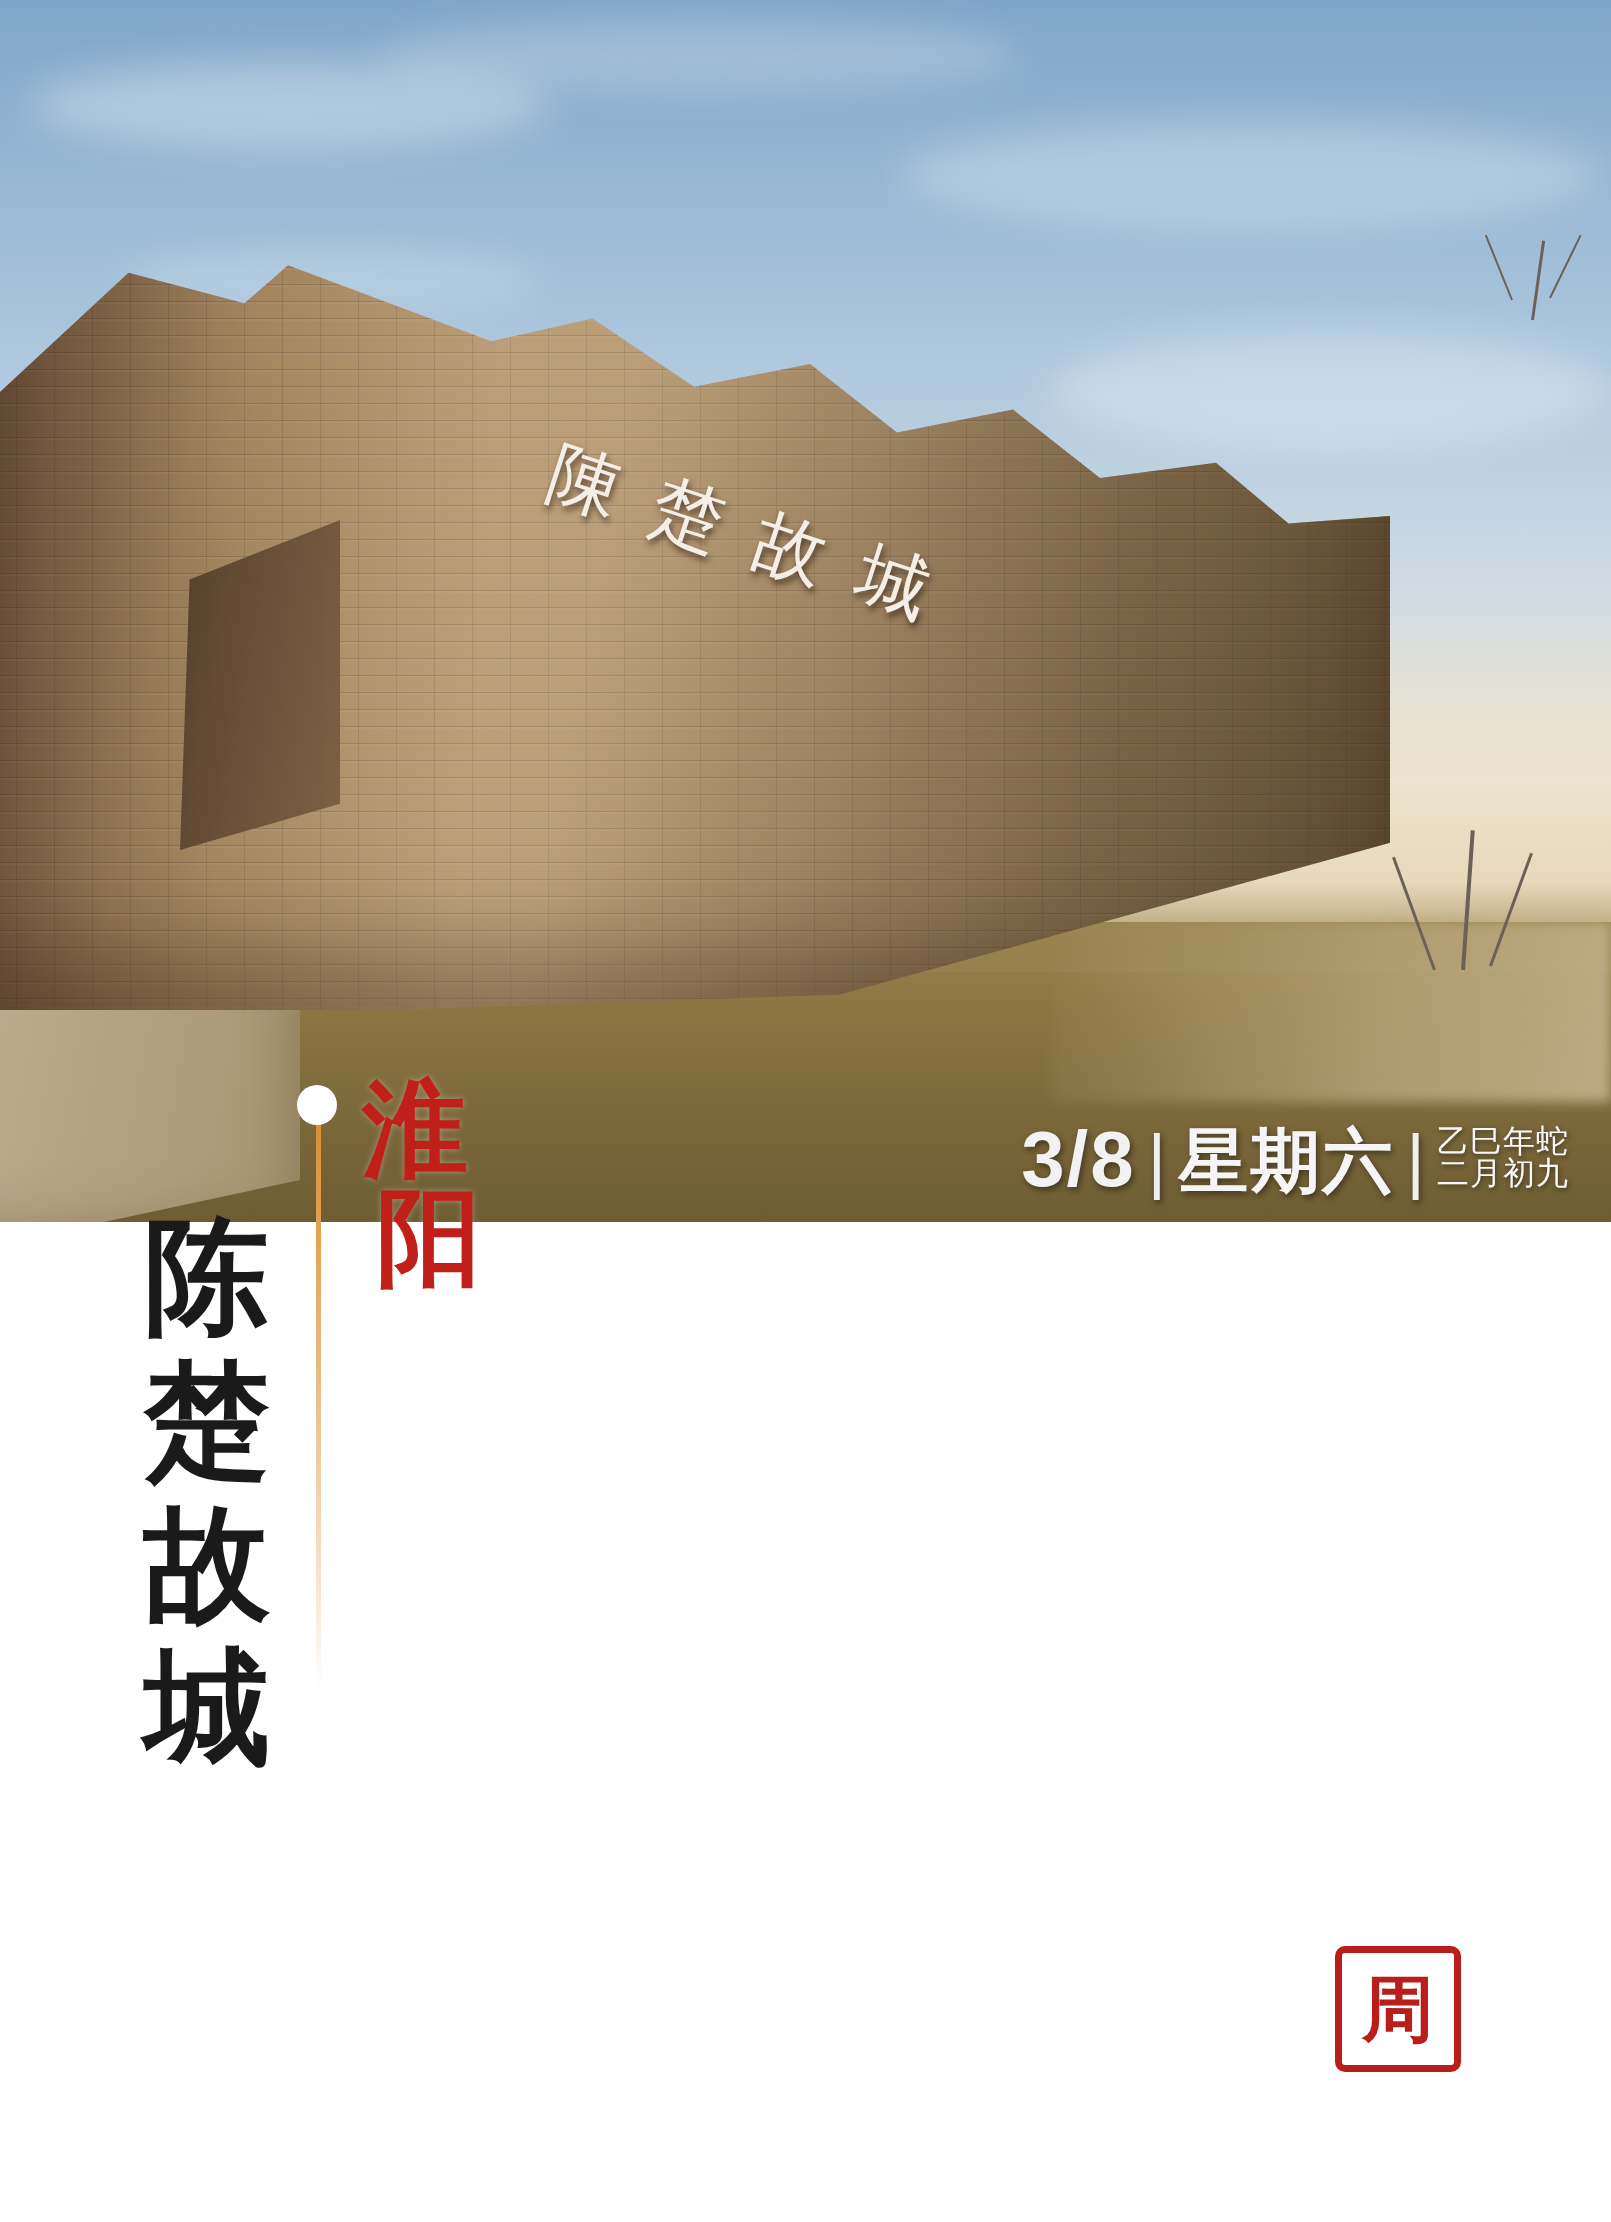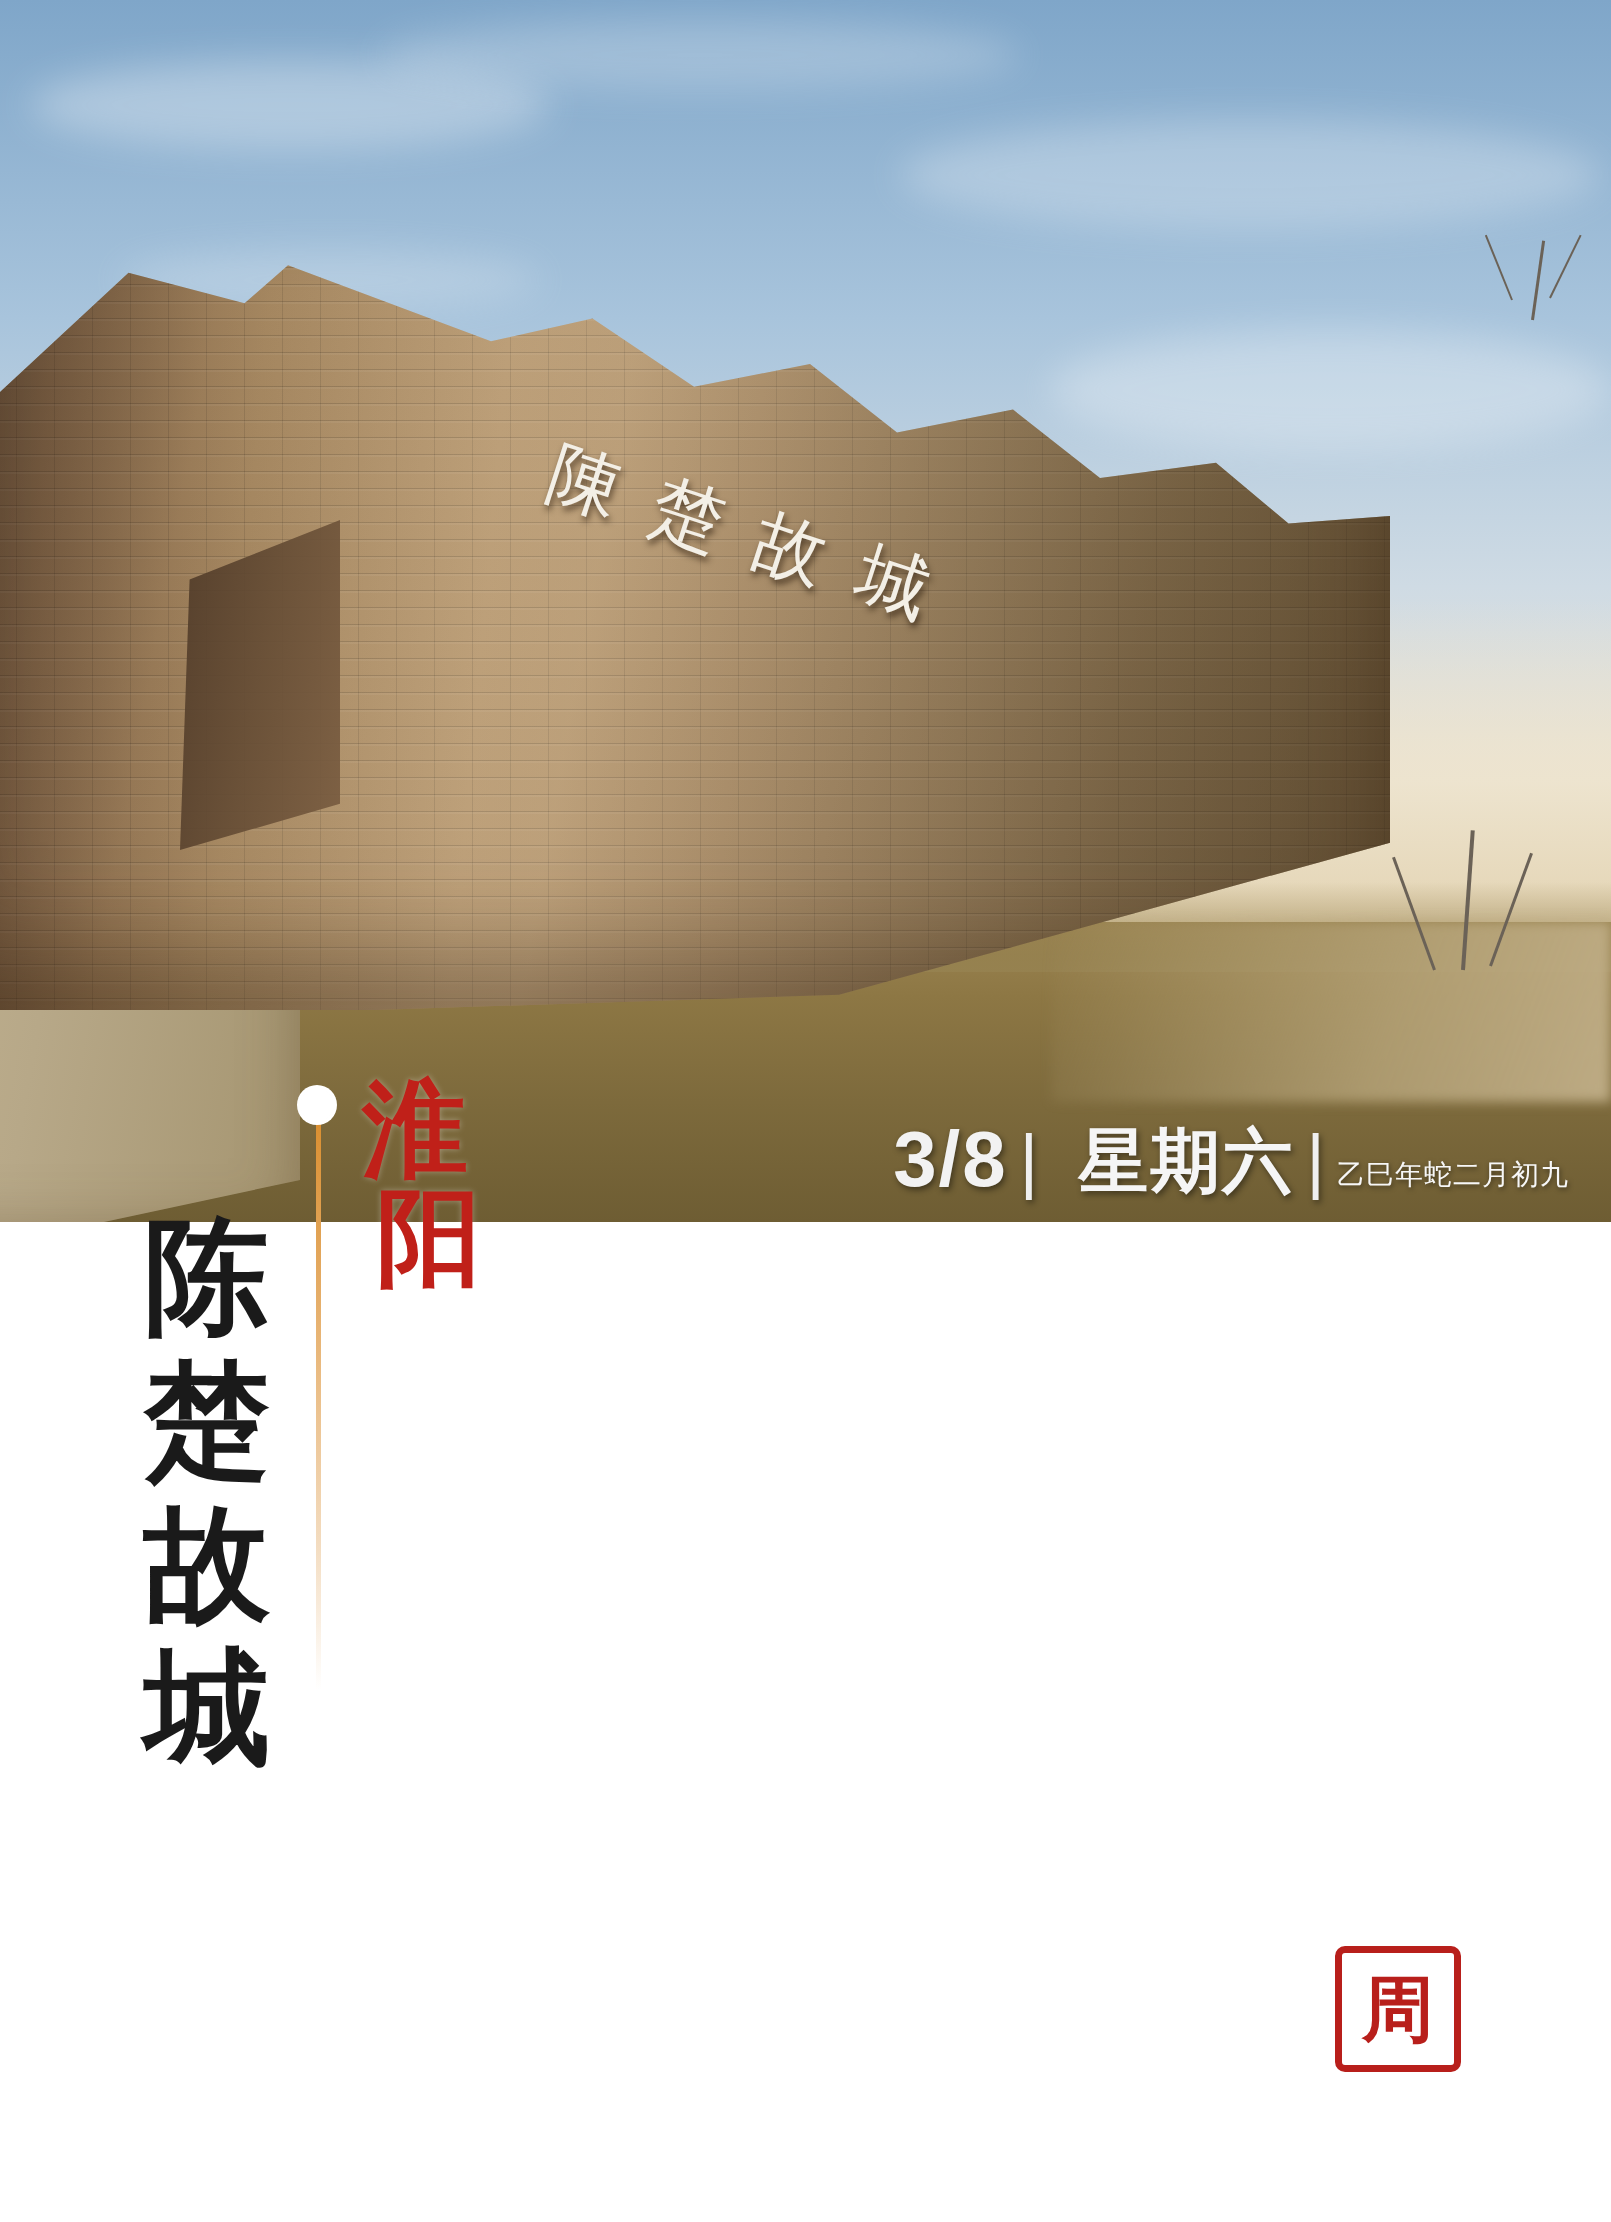--- a/index.html
+++ b/index.html
@@ -177,27 +177,26 @@
     margin: 0 2px;
   }
   .weekday {
     font-size: 70px;
     font-weight: bold;
     line-height: .95;
     color: #f5f5f5;
     text-shadow: 2px 3px 6px rgba(0,0,0,.45);
     font-family: "DejaVu Sans", sans-serif;
     letter-spacing: 2px;
-    margin-left: 28px;
   }
   .lunar {
     display: flex;
-    flex-direction: row;
+    flex-direction: column;
     line-height: 1.02;
-    font-size: 28px;
+    font-size: 32px;
     color: #f7f7f7;
     text-shadow: 1px 2px 5px rgba(0,0,0,.5);
     font-family: "DejaVu Sans", sans-serif;
     padding-bottom: 4px;
     letter-spacing: 1px;
   }
 
   
   .place-name {
     position: absolute;

